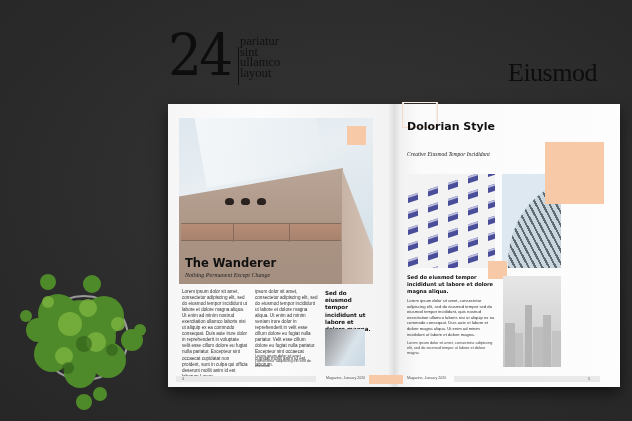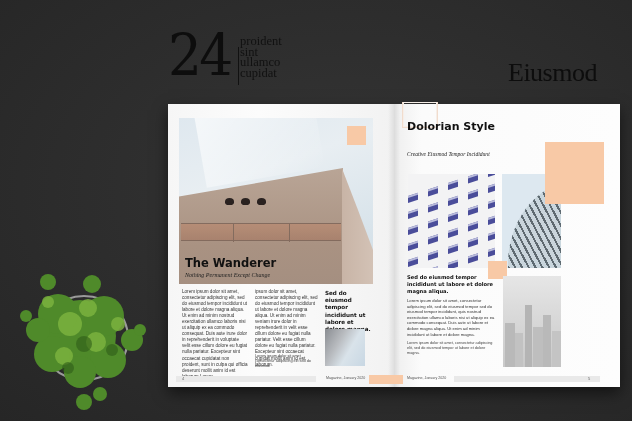--- a/index.html
+++ b/index.html
@@ -154,24 +154,24 @@
   .plant { position: absolute; left: 8px; top: 264px; width: 144px; height: 150px; }
 </style>
 </head>
 <body>
 
 <div class="bg-shade"></div>
 
 <div class="hero-num">24</div>
 <div class="hero-bar"></div>
 <div class="hero-lines">
-  <div>proident</div>
+  <div>pariatur</div>
   <div>sint</div>
   <div>ullamco</div>
-  <div>cupidat</div>
+  <div>layout</div>
 </div>
 <div class="indesign">Eiusmod</div>
 
 <div class="spread">
   <div class="page page-left"></div>
   <div class="page page-right"></div>
   <div class="gutter"></div>
 
   <div class="hero-photo">
     <div class="sky-streak"></div>

